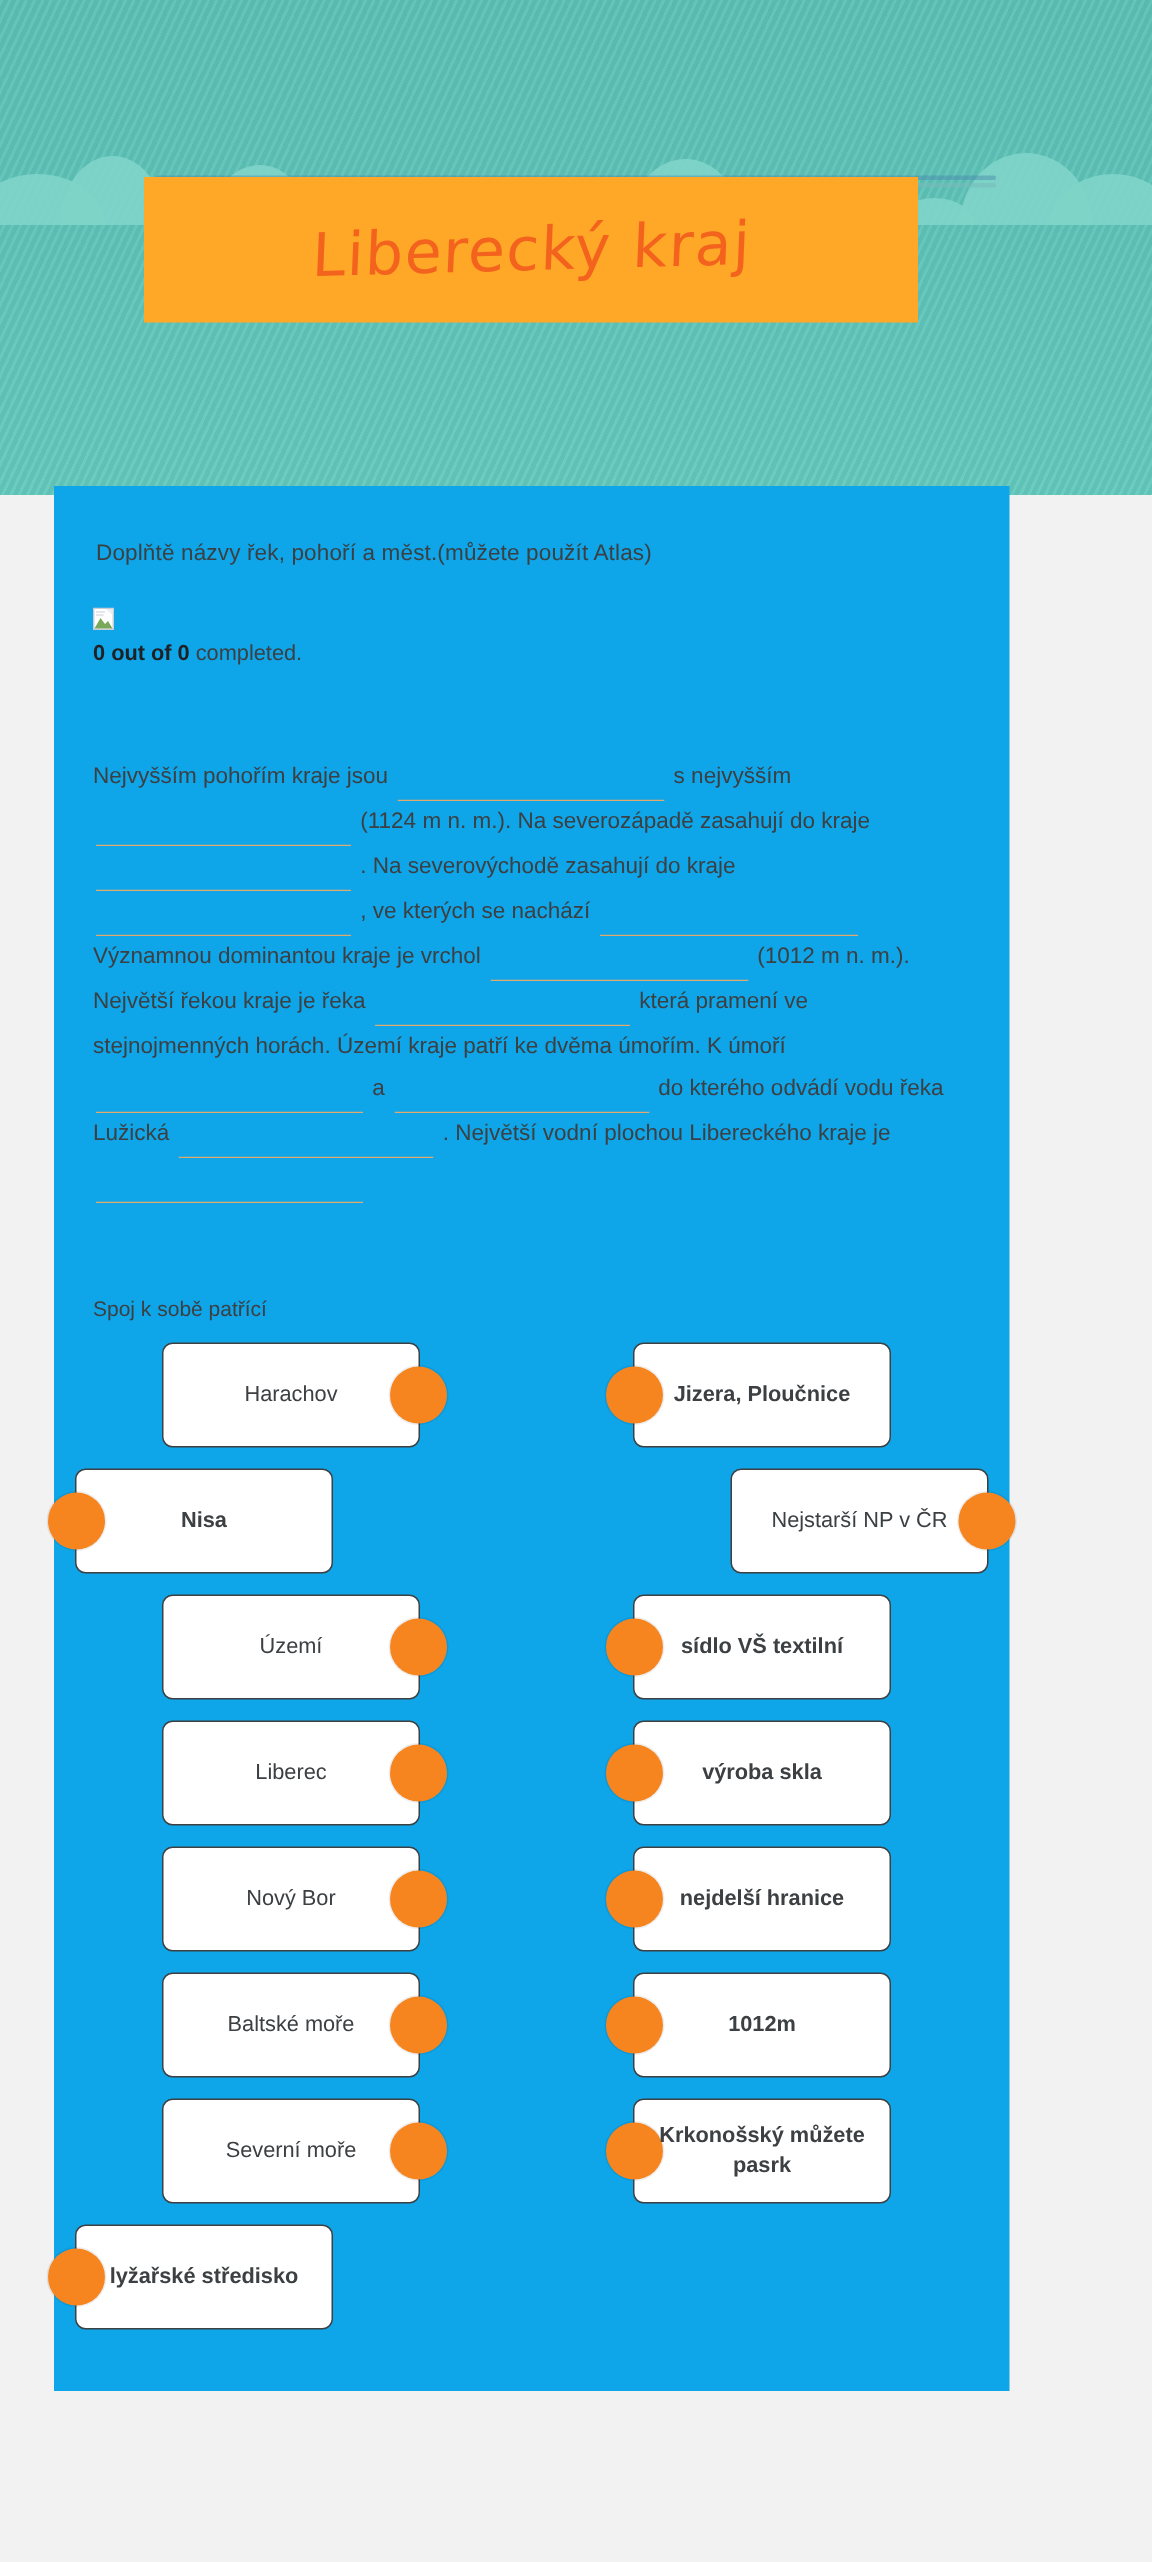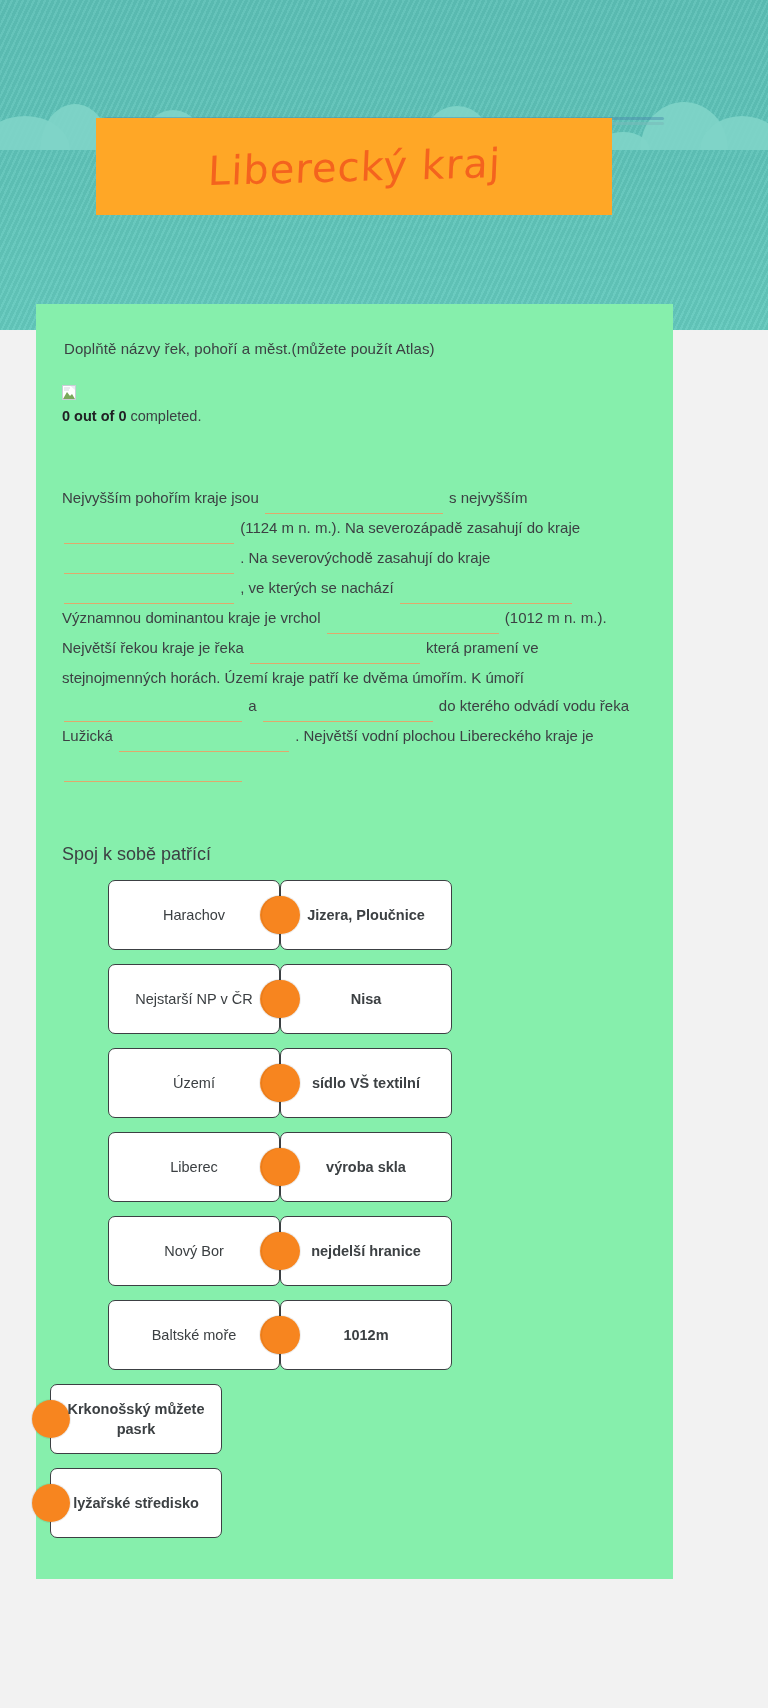--- a/index.html
+++ b/index.html
@@ -96,24 +96,24 @@
     letter-spacing: 1px;
     transform: rotate(-1.6deg) skewX(-4deg);
     white-space: nowrap;
     font-weight: 400;
   }
 
   
   .sheet {
     position: absolute;
     left: 36px;
-    top: 304px;
+    top: 324px;
     width: 637px;
     min-height: 1226px;
-    background: #86efac;
+    background: #0ea5e9;
     padding: 30px 0 40px 0;
   }
 
   .instructions {
     margin: 6px 0 0 28px;
     font-size: 15px;
     color: #3c4043;
     letter-spacing: 0.1px;
   }
 
@@ -155,32 +155,33 @@
     margin: 0 2px;
     border-radius: 2px 2px 0 0;
   }
   .blank.w1 { width: 178px; }
   .blank.w2 { width: 170px; }
   .blank.w3 { width: 172px; }
 
   
   .match-title {
     margin: 62px 0 0 26px;
-    font-size: 18px;
+    font-size: 14px;
     color: #3c4043;
   }
   .match-grid {
     margin: 14px 0 0 0;
     display: flex;
     flex-direction: column;
     gap: 12px;
     padding: 0 14px 0 14px;
   }
   .match-row {
     display: flex;
+    justify-content: space-between;
     align-items: center;
     height: 72px;
     position: relative;
   }
   .card {
     position: relative;
     width: 172px;
     height: 70px;
     border: 1px solid #3c4043;
     border-radius: 7px;
@@ -295,28 +296,28 @@
         <span class="card-label">Harachov</span>
         <span class="dot"></span>
       </div>
       <div class="card right">
         <span class="dot"></span>
         <span class="card-label">Jizera, Ploučnice</span>
       </div>
     </div>
 
     <div class="match-row">
+      <div class="card right">
+        <span class="dot"></span>
+        <span class="card-label">Nisa</span>
+      </div>
       <div class="card left">
         <span class="card-label">Nejstarší NP v ČR</span>
         <span class="dot"></span>
       </div>
-      <div class="card right">
-        <span class="dot"></span>
-        <span class="card-label">Nisa</span>
-      </div>
     </div>
 
     <div class="match-row">
       <div class="card left">
         <span class="card-label">Území</span>
         <span class="dot"></span>
       </div>
       <div class="card right">
         <span class="dot"></span>
         <span class="card-label">sídlo VŠ textilní</span>
@@ -350,20 +351,24 @@
         <span class="card-label">Baltské moře</span>
         <span class="dot"></span>
       </div>
       <div class="card right">
         <span class="dot"></span>
         <span class="card-label">1012m</span>
       </div>
     </div>
 
     <div class="match-row">
+      <div class="card left">
+        <span class="card-label">Severní moře</span>
+        <span class="dot"></span>
+      </div>
       <div class="card right">
         <span class="dot"></span>
         <span class="card-label">Krkonošský můžete pasrk</span>
       </div>
     </div>
 
     <div class="match-row">
       <div class="card right">
         <span class="dot"></span>
         <span class="card-label">lyžařské středisko</span>

